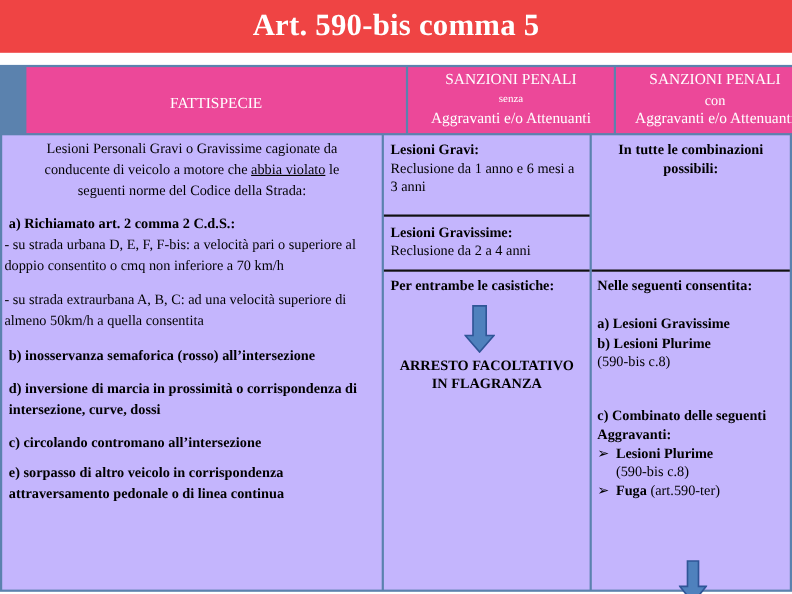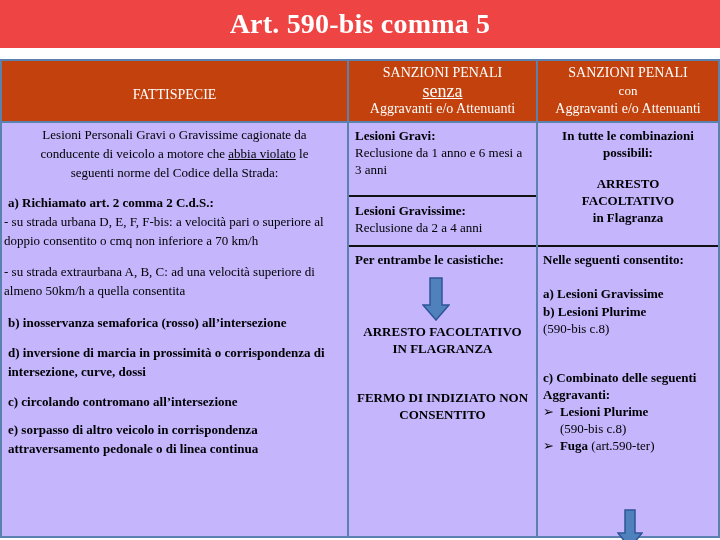--- a/index.html
+++ b/index.html
@@ -4,22 +4,22 @@
 <style>
   html, body { margin:0; padding:0; }
   body { width:720px; height:540px; background:#ffffff; position:relative; overflow:hidden;
          font-family:"Liberation Serif", "DejaVu Serif", serif; color:#000; }
   .titlebar { position:absolute; left:0; top:0; width:720px; height:48px; background:#ef4444;
               display:flex; align-items:center; justify-content:center; }
   .titlebar h1 { margin:0; font-size:28px; font-weight:bold; color:#fff; letter-spacing:0.2px; }
   .table { position:absolute; left:0; top:59px; width:720px; height:479px;
            background:#5B82AE; }
   .cell { position:absolute; box-sizing:border-box; }
-  .hdr { background:#c2410c; color:#fff; text-align:right; font-size:14px; line-height:18px;
-         display:flex; flex-direction:column; justify-content:center; align-items:center; }
+  .hdr { background:#ec4899; color:#fff; text-align:right; font-size:14px; line-height:18px;
+         display:flex; flex-direction:column; justify-content:center; align-items:center;margin-left:22px; }
   .body { background:#c4b5fd; font-size:13px; line-height:17px; }
   .b { font-weight:bold; }
   .center { text-align:center; }
   .rule { position:absolute; height:2px; background:#111; }
   .arrow { position:absolute; }
   p { margin:0; }
   .bullet { display:flex; gap:6px; }
   .u { text-decoration:underline; }
 </style>
 </head>
@@ -29,21 +29,21 @@
   <h1>Art. 590-bis comma 5</h1>
 </div>
 
 <div class="table">
 
   <div class="cell hdr" style="left:2px;top:2px;width:345px;height:60px;">
     <span style="margin-top:8px;">FATTISPECIE</span>
   </div>
   <div class="cell hdr" style="left:349px;top:2px;width:187px;height:60px;">
     <span>SANZIONI PENALI</span>
-    <span style="font-size:18px;text-decoration:underline;">senza</span>
+    <span style="font-size:10px;">senza</span>
     <span>Aggravanti e/o Attenuanti</span>
   </div>
   <div class="cell hdr" style="left:538px;top:2px;width:180px;height:60px;">
     <span>SANZIONI PENALI</span>
     <span style="font-size:13px;">con</span>
     <span>Aggravanti e/o Attenuanti</span>
   </div>
 
   <div class="cell body" style="left:2px;top:64px;width:345px;height:413px;padding:2px 6px;">
     <p class="center" style="padding:0 10px;line-height:19px;"><span>Lesioni Personali Gravi o Gravissime cagionate da conducente di veicolo a motore che </span><span class="u">abbia violato</span><span> le seguenti norme del Codice della Strada:</span></p>
@@ -65,32 +65,26 @@
     <div style="position:absolute;left:6px;top:79px;width:175px;">
       <p class="b">Lesioni Gravissime:</p>
       <p>Reclusione da 2 a 4 anni</p>
     </div>
     <div class="rule" style="left:0;top:122px;width:187px;"></div>
     <p class="b" style="position:absolute;left:6px;top:128px;">Per entrambe le casistiche:</p>
     <svg class="arrow" style="left:73px;top:154px;" width="28" height="44" viewBox="0 0 28 44">
       <path d="M8 1 H20 V28 H27 L14 43 L1 28 H8 Z" fill="#4F81BD" stroke="#2F5597" stroke-width="1.5"></path>
     </svg>
     <p class="b center" style="position:absolute;left:6px;top:200px;width:175px;line-height:17px;">ARRESTO FACOLTATIVO IN FLAGRANZA</p>
-    <p class="b center" style="position:absolute;left:6px;top:266px;width:175px;line-height:17px;">FERMO DI INDIZIATO NON CONSENTITO</p>
   </div>
 
   <div class="cell body" style="left:538px;top:64px;width:180px;height:413px;">
     <p class="b center" style="position:absolute;left:10px;top:4px;width:160px;">In tutte le combinazioni possibili:</p>
-    <div class="b center" style="position:absolute;left:0;top:52px;width:180px;">
-      <p>ARRESTO</p>
-      <p>FACOLTATIVO</p>
-      <p>in Flagranza</p>
-    </div>
     <div class="rule" style="left:0;top:122px;width:180px;"></div>
-    <p class="b" style="position:absolute;left:5px;top:128px;">Nelle seguenti consentito:</p>
+    <p class="b" style="position:absolute;left:5px;top:128px;">Nelle seguenti consentita:</p>
     <p class="b" style="position:absolute;left:5px;top:162px;">a) Lesioni Gravissime</p>
     <div style="position:absolute;left:5px;top:180px;">
       <p class="b">b) Lesioni Plurime</p>
       <p>(590-bis c.8)</p>
     </div>
     <div style="position:absolute;left:5px;top:246px;width:172px;">
       <p class="b">c) Combinato delle seguenti Aggravanti:</p>
       <div class="bullet">
         <span>➢</span>
         <span><span class="b">Lesioni Plurime</span><br><span>(590-bis c.8)</span></span>

